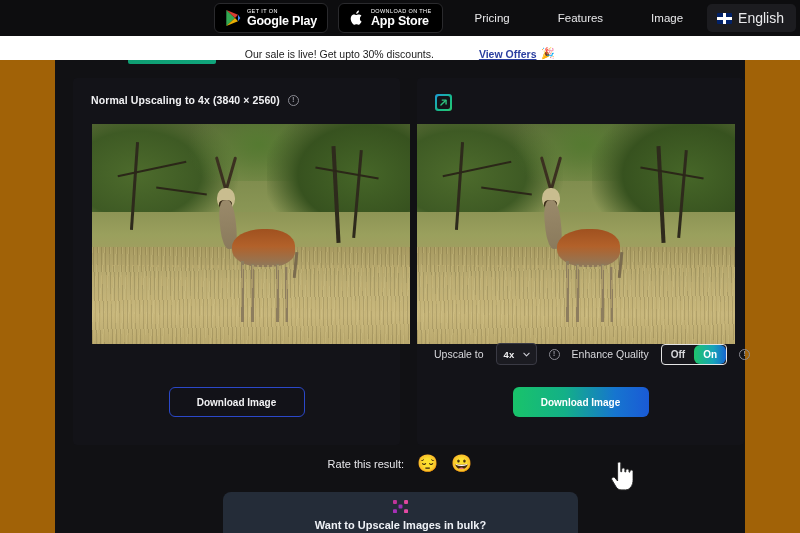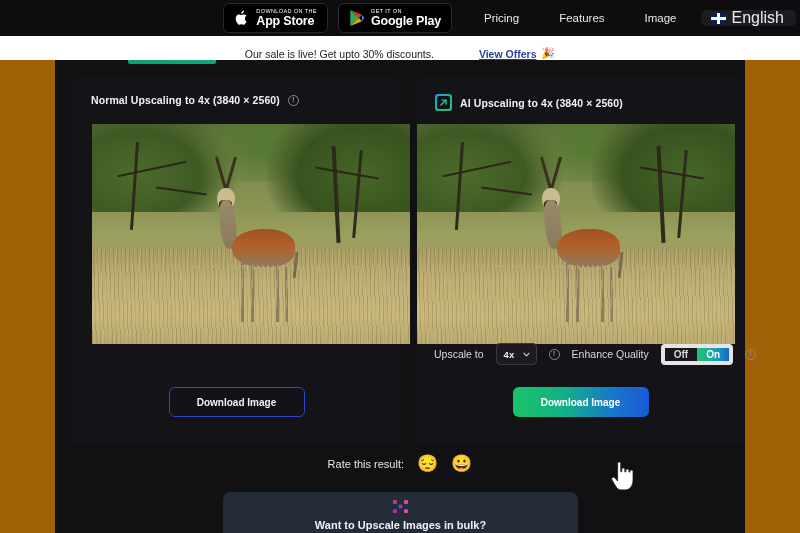--- a/index.html
+++ b/index.html
@@ -23,31 +23,31 @@
     background: #000; border-radius: 6px;
     height: 30px; display: flex; align-items: center;
     padding: 0 10px; gap: 6px;
     border: 1px solid #2a2a2d;
   }
   .badge .glyph { width: 16px; height: 18px; display:block; }
   .badge .txt { display: flex; flex-direction: column; line-height: 1; color: #fff; }
   .badge .txt .small { font-size: 5.5px; letter-spacing: .4px; text-transform: uppercase; }
   .badge .txt .big { font-size: 12.5px; font-weight: 600; letter-spacing: -.2px; margin-top: 1px;}
 
-  .navlinks { display: flex; align-items: center; gap: 4px; margin-left: 14px; }
+  .navlinks { display: flex; align-items: center; gap: 12px; margin-left: 14px; }
   .navlink {
     color: #e8e8ea; font-size: 11.5px; padding: 0 18px;
     text-decoration: none; white-space: nowrap;
   }
   .langbtn {
     margin-left: 6px; margin-right: 4px;
     background: #1c1c20; border-radius: 5px;
-    height: 16px; display: flex; align-items: center; gap: 6px;
+    height: 28px; display: flex; align-items: center; gap: 6px;
     padding: 0 12px 0 10px;
-    color: #eaeaec; font-size: 16px;
+    color: #eaeaec; font-size: 14px;
   }
   .flag {
     width: 15px; height: 11px; border-radius: 1px;
     background:
       linear-gradient(to bottom, transparent 40%, #fff 40%, #fff 60%, transparent 60%),
       linear-gradient(to right, transparent 40%, #fff 40%, #fff 60%, transparent 60%),
       linear-gradient(to bottom, transparent 44%, #c8102e 44%, #c8102e 56%, transparent 56%),
       linear-gradient(to right, transparent 44%, #c8102e 44%, #c8102e 56%, transparent 56%),
       #012169;
     position: relative; overflow: hidden;
@@ -197,30 +197,31 @@
   .select {
     height: 22px; min-width: 41px;
     background: #1b1b21; border: 1px solid #3a3a44; border-radius: 4px;
     display: flex; align-items: center; justify-content: space-between;
     gap: 4px; padding: 0 5px 0 7px;
     color: #f0f0f2; font-size: 9.5px; font-weight: 700;
   }
   .chev { width: 9px; height: 9px; display: block; }
   .toggle {
     height: 21px; display: flex; align-items: stretch;
-    border: 4px solid #e5e5e5; border-radius: 4px; overflow: hidden;
+    border: 1px solid #e5e5e5; border-radius: 4px; overflow: hidden;
     background: #17171c;
   }
   .toggle .opt {
     display: flex; align-items: center; justify-content: center;
     font-size: 10px; font-weight: 700; padding: 0 9px; color: #d8d8dc;
   }
   .toggle .opt.on {
     background: linear-gradient(90deg,#1fc46b 0%, #17a3b8 60%, #1666d0 100%);
     color: #ffffff;
+    border-radius: 6px;
   }
 
   
   .dl-outline {
     position: absolute; left: 50%; transform: translateX(-50%);
     bottom: 28px;
     width: 136px; height: 30px;
     border: 1px solid #2b48c9; border-radius: 6px;
     background: #121218;
     display: flex; align-items: center; justify-content: center;
@@ -259,46 +260,46 @@
   }
   .bulk-logo { width: 17px; height: 15px; display: block; }
   .bulk-text { color: #eef1f6; font-size: 11px; font-weight: 600; text-align: center; }
 </style>
 </head>
 <body>
 
 <div class="topnav">
 
   <div class="store-badges">
-
-    <a class="badge">
-      <span class="glyph">
-        <svg viewBox="0 0 24 26" width="16" height="18">
-          <path d="M16.4 13.6c0-2.6 2.1-3.8 2.2-3.9-1.2-1.8-3.1-2-3.8-2-1.6-.2-3.1.9-3.9.9-.8 0-2-.9-3.3-.9-1.7 0-3.3 1-4.2 2.5-1.8 3.1-.5 7.7 1.3 10.2.9 1.2 1.9 2.6 3.2 2.6 1.3-.1 1.8-.8 3.3-.8 1.5 0 2 .8 3.3.8 1.4 0 2.2-1.2 3.1-2.5.7-1 1-1.9 1.2-2.4-2.6-1-2.4-3.5-2.4-4.5z" fill="#fff"></path>
-          <path d="M13.9 5.2c.7-.9 1.2-2.1 1-3.3-1 .04-2.3.7-3 1.6-.7.8-1.3 2-1.1 3.2 1.1.1 2.3-.6 3.1-1.5z" fill="#fff"></path>
-        </svg>
-      </span>
-      <span class="txt">
-        <span class="small">Download on the</span>
-        <span class="big">App Store</span>
-      </span>
-    </a>
 
     <a class="badge">
       <span class="glyph">
         <svg viewBox="0 0 24 26" width="16" height="18">
           <polygon points="2,1 15,13 2,25" fill="#34a853"></polygon>
           <polygon points="2,1 15,13 19.5,8.2" fill="#ea4335" opacity="0.92"></polygon>
           <polygon points="2,25 15,13 19.5,17.8" fill="#fbbc04" opacity="0.92"></polygon>
           <polygon points="19.5,8.2 23,13 19.5,17.8" fill="#4285f4"></polygon>
         </svg>
       </span>
       <span class="txt">
         <span class="small">GET IT ON</span>
         <span class="big">Google Play</span>
+      </span>
+    </a>
+
+    <a class="badge">
+      <span class="glyph">
+        <svg viewBox="0 0 24 26" width="16" height="18">
+          <path d="M16.4 13.6c0-2.6 2.1-3.8 2.2-3.9-1.2-1.8-3.1-2-3.8-2-1.6-.2-3.1.9-3.9.9-.8 0-2-.9-3.3-.9-1.7 0-3.3 1-4.2 2.5-1.8 3.1-.5 7.7 1.3 10.2.9 1.2 1.9 2.6 3.2 2.6 1.3-.1 1.8-.8 3.3-.8 1.5 0 2 .8 3.3.8 1.4 0 2.2-1.2 3.1-2.5.7-1 1-1.9 1.2-2.4-2.6-1-2.4-3.5-2.4-4.5z" fill="#fff"></path>
+          <path d="M13.9 5.2c.7-.9 1.2-2.1 1-3.3-1 .04-2.3.7-3 1.6-.7.8-1.3 2-1.1 3.2 1.1.1 2.3-.6 3.1-1.5z" fill="#fff"></path>
+        </svg>
+      </span>
+      <span class="txt">
+        <span class="small">Download on the</span>
+        <span class="big">App Store</span>
       </span>
     </a>
   </div>
 
   <nav class="navlinks">
     <a class="navlink">Pricing</a>
     <a class="navlink">Features</a>
     <a class="navlink">Image</a>
   </nav>
 
@@ -362,21 +363,20 @@
       </section>
 
       <section class="panel">
         <div class="panel-head">
           <span class="expand-icon">
             <svg width="11" height="11" viewBox="0 0 12 12">
               <path d="M3.2 8.8L8.3 3.7" stroke="#2ec27e" stroke-width="1.5" stroke-linecap="round"></path>
               <path d="M4.6 3.4h4.2v4.2" fill="none" stroke="#2ec27e" stroke-width="1.5" stroke-linecap="round" stroke-linejoin="round"></path>
             </svg>
           </span>
-          <span class="panel-title">AI Upscaling to 4x (3840 × 2560)</span>
         </div>
 
         <div class="photo">
           <div class="scene">
             <div class="sky"></div>
             <div class="canopy-l"></div>
             <div class="canopy-m"></div>
             <div class="canopy-r"></div>
             <div class="midground"></div>
             <div class="trunk t1"></div>

